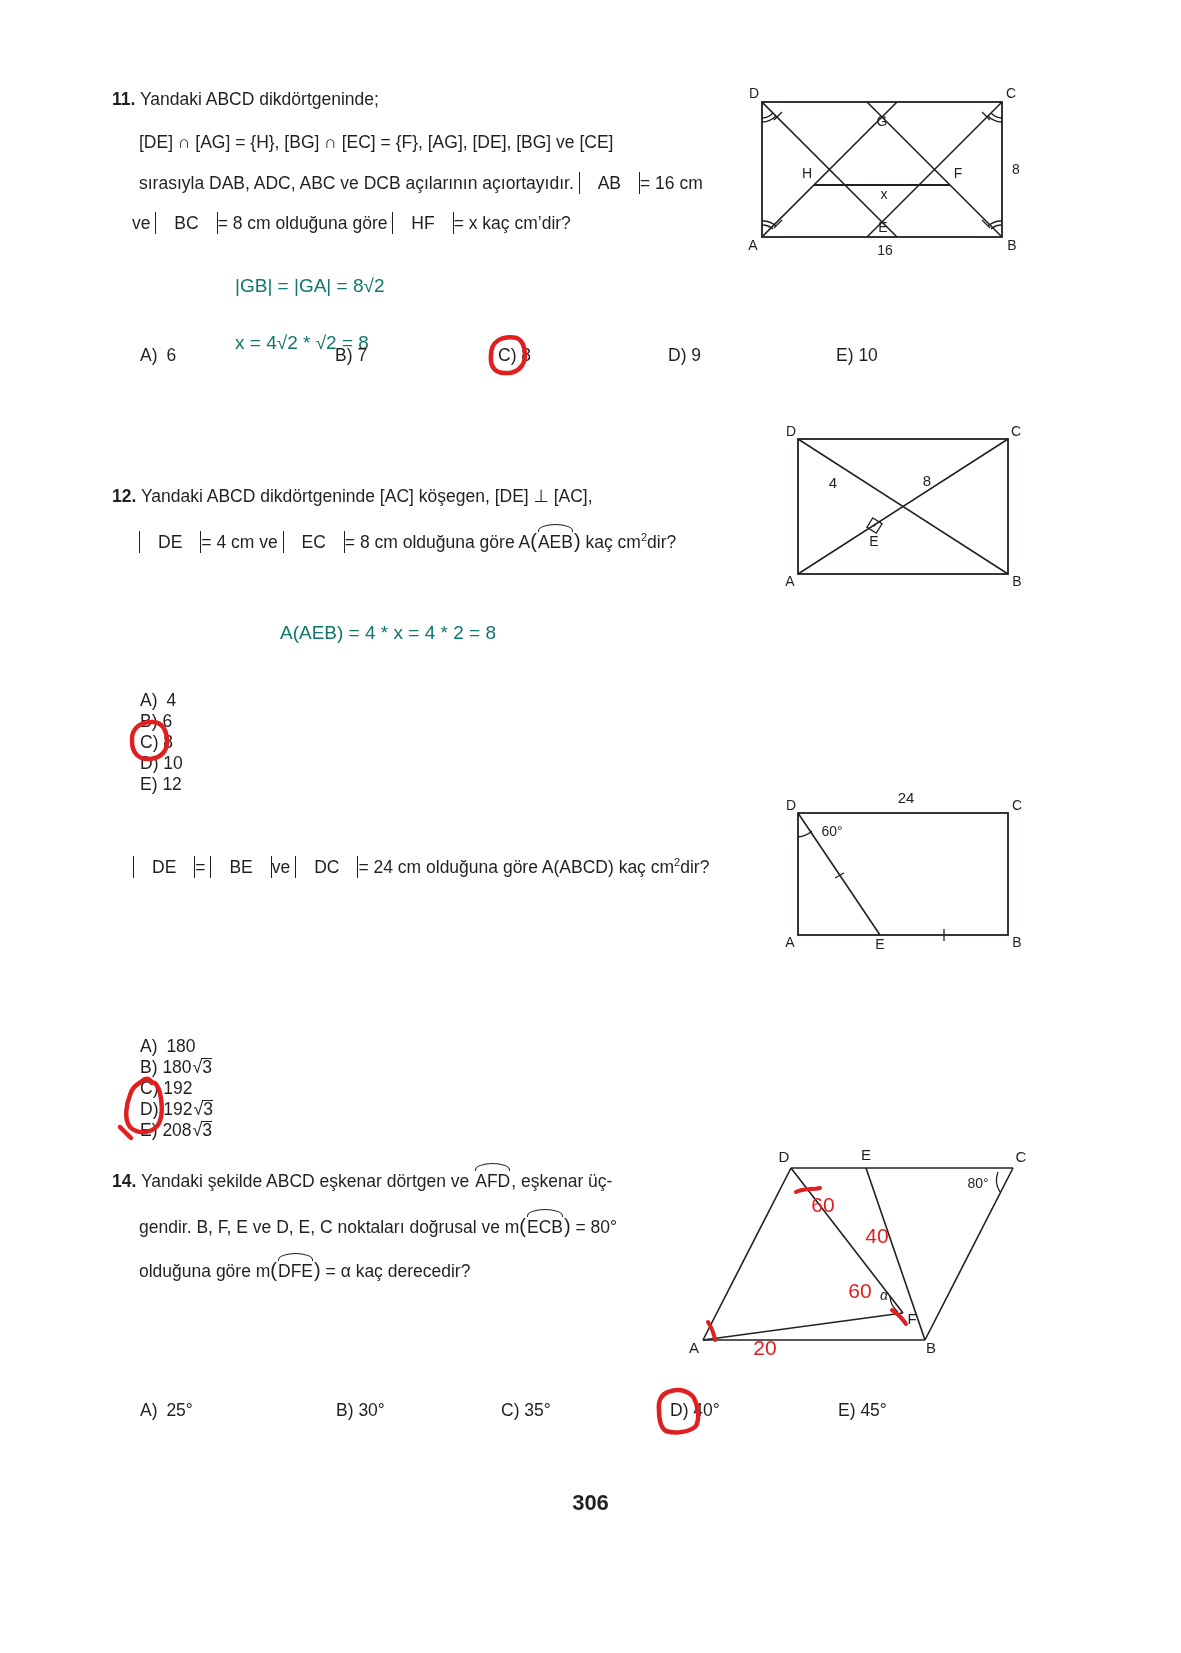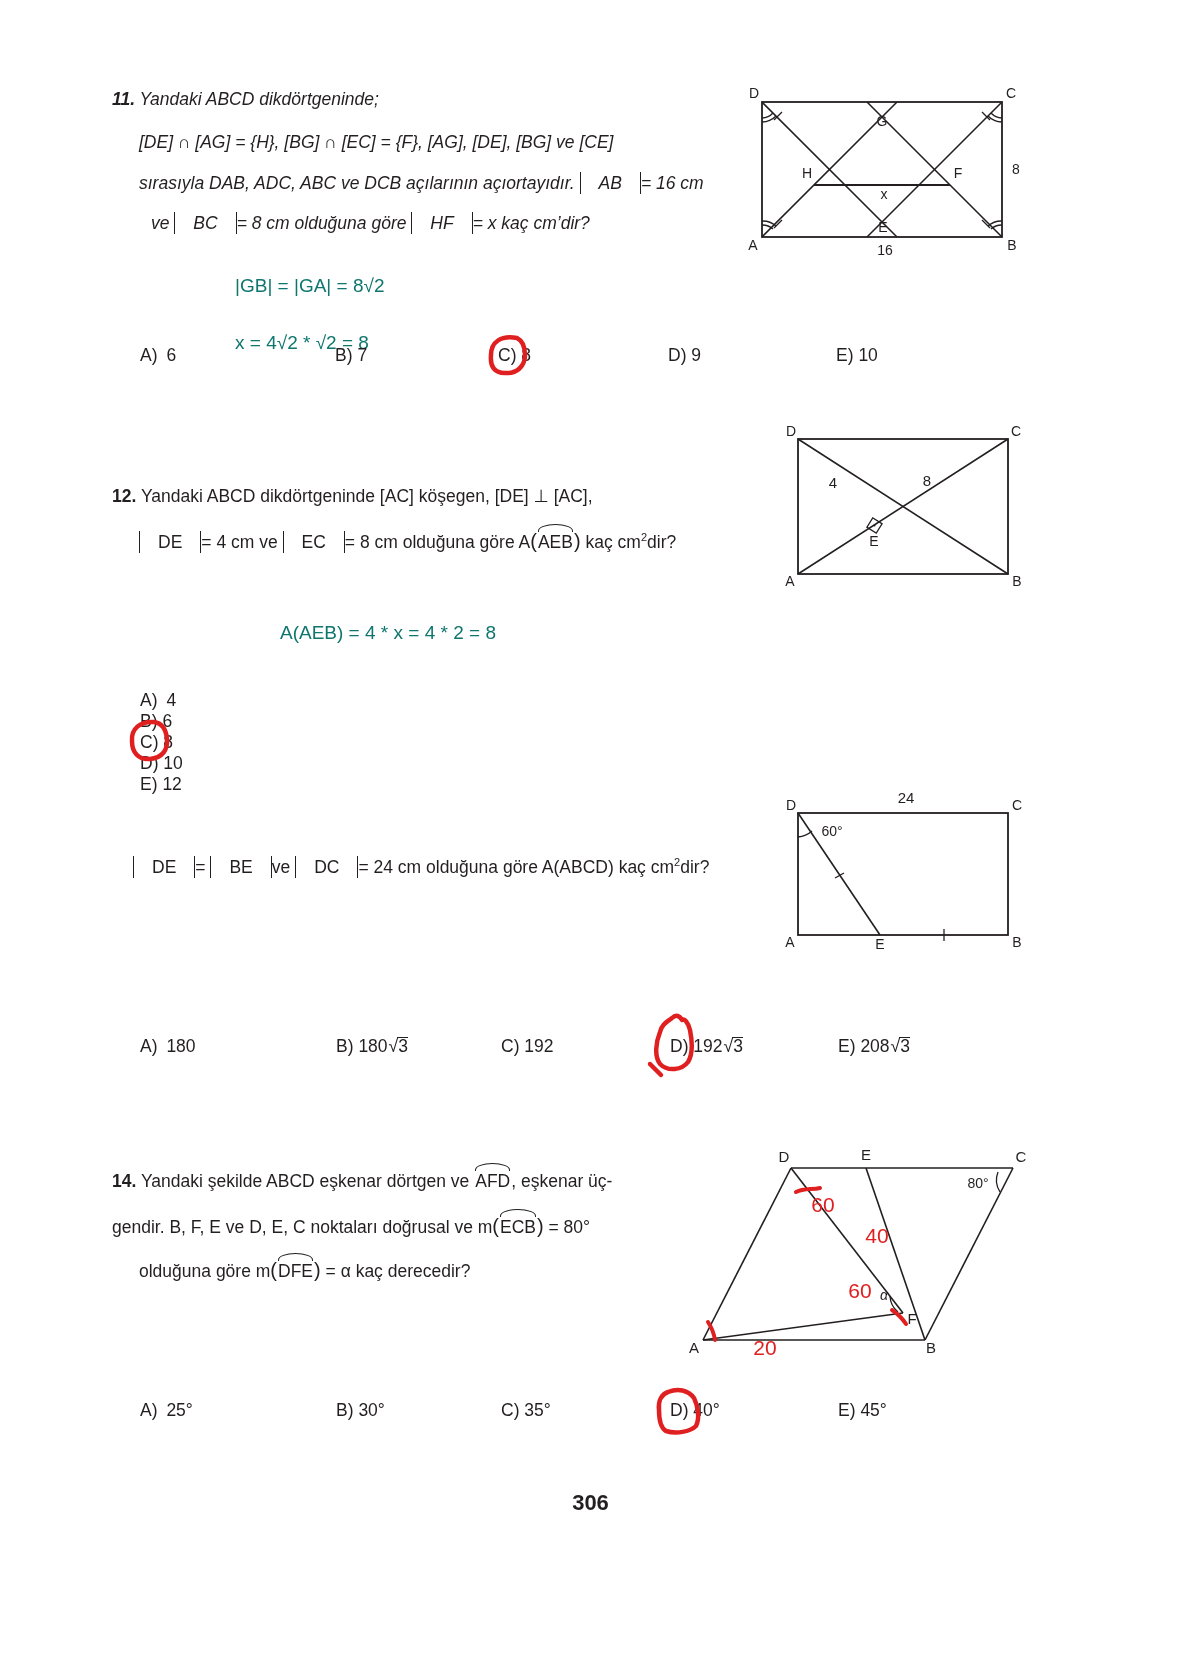--- a/index.html
+++ b/index.html
@@ -94,33 +94,33 @@
   .blk { stroke: #231f20; fill: none; }
   .lbl { font-family: "Liberation Sans", sans-serif; fill: #231f20; }
   .rlbl { font-family: "Liberation Sans", sans-serif; fill: #e02020; }
   .circ-mark { stroke: #e02020; fill: none; stroke-width: 4.5; stroke-linecap: round; stroke-linejoin: round; }
 </style>
 </head>
 <body>
 
 <div class="page">
 
-  <div class="fig" style="left:112px; top:88px; width:640px;font-style:italic;">
+  <div class="fig" style="left:112px; top:88px; width:640px;">
     <div class="qtext" style="line-height:1.3;">
       <span class="qnum">11.</span>
       <span>Yandaki ABCD dikdörtgeninde;</span>
     </div>
     <div class="qtext" style="margin-left:27px; margin-top:20px; line-height:1.3;">
       <span>[DE] ∩ [AG] = {H}, [BG] ∩ [EC] = {F}, [AG], [DE], [BG] ve [CE]</span>
     </div>
     <div class="qtext" style="margin-left:27px; margin-top:18px; line-height:1.3;">
       <span>sırasıyla DAB, ADC, ABC ve DCB açılarının açıortayıdır.</span>
       <span class="bars">AB</span><span>= 16 cm</span>
     </div>
-    <div class="qtext" style="margin-left:39px; margin-top:18px; line-height:1.3;">
+    <div class="qtext" style="margin-left:20px; margin-top:18px; line-height:1.3;">
       <span>ve</span>
       <span class="bars">BC</span><span>= 8 cm olduğuna göre</span>
       <span class="bars">HF</span><span>= x kaç cm’dir?</span>
     </div>
   </div>
 
   <div class="fig redwork" style="left:235px; top:243px;">
     <div>|GB| = |GA| = 8√2</div>
     <div>x = 4√2 * √2 = 8</div>
   </div>
@@ -278,21 +278,21 @@
       <text class="lbl" x="1" y="5" font-size="14" text-anchor="middle">D</text>
       <text class="lbl" x="227" y="5" font-size="14" text-anchor="middle">C</text>
       <text class="lbl" x="0" y="142" font-size="14" text-anchor="middle">A</text>
       <text class="lbl" x="227" y="142" font-size="14" text-anchor="middle">B</text>
       <text class="lbl" x="90" y="144" font-size="14" text-anchor="middle">E</text>
       <text class="lbl" x="116" y="-2" font-size="15" text-anchor="middle">24</text>
       <text class="lbl" x="42" y="31" font-size="14" text-anchor="middle">60°</text>
     </svg>
   </div>
 
-  <div class="fig opts" style="left:140px; top:1036px; width:900px;">
+  <div class="fig opts" style="left:140px; top:1036px; width:900px;flex-direction:column;">
     <div class="opt" style="width:196px;">
       <span>A)</span>
       <span style="padding-left:4px;">180</span>
     </div>
     <div class="opt" style="width:165px;">
       <span>B)</span>
       <span>180</span><span class="rad">√<span class="bar"></span><span>3</span></span>
     </div>
     <div class="opt" style="width:169px;">
       <span>C)</span>
@@ -311,21 +311,21 @@
       <span>208</span><span class="rad">√<span class="bar"></span><span>3</span></span>
     </div>
   </div>
 
   <div class="fig" style="left:112px; top:1170px; width:620px;">
     <div class="qtext" style="line-height:1.3;">
       <span class="qnum">14.</span>
       <span>Yandaki şekilde ABCD eşkenar dörtgen ve</span>
       <span class="overarc">AFD</span><span>, eşkenar üç-</span>
     </div>
-    <div class="qtext" style="margin-top:20px; line-height:1.3;">
+    <div class="qtext" style="margin-left:27px; margin-top:20px; line-height:1.3;">
       <span>gendir. B, F, E ve D, E, C noktaları doğrusal ve m</span><span style="font-size:20px;">(</span><span class="overarc">ECB</span><span style="font-size:20px;">)</span>
       <span>= 80°</span>
     </div>
     <div class="qtext" style="margin-left:27px; margin-top:18px; line-height:1.3;">
       <span>olduğuna göre m</span><span style="font-size:20px;">(</span><span class="overarc">DFE</span><span style="font-size:20px;">)</span>
       <span>= α kaç derecedir?</span>
     </div>
   </div>
 
   <div class="fig" style="left:688px; top:1150px;">

